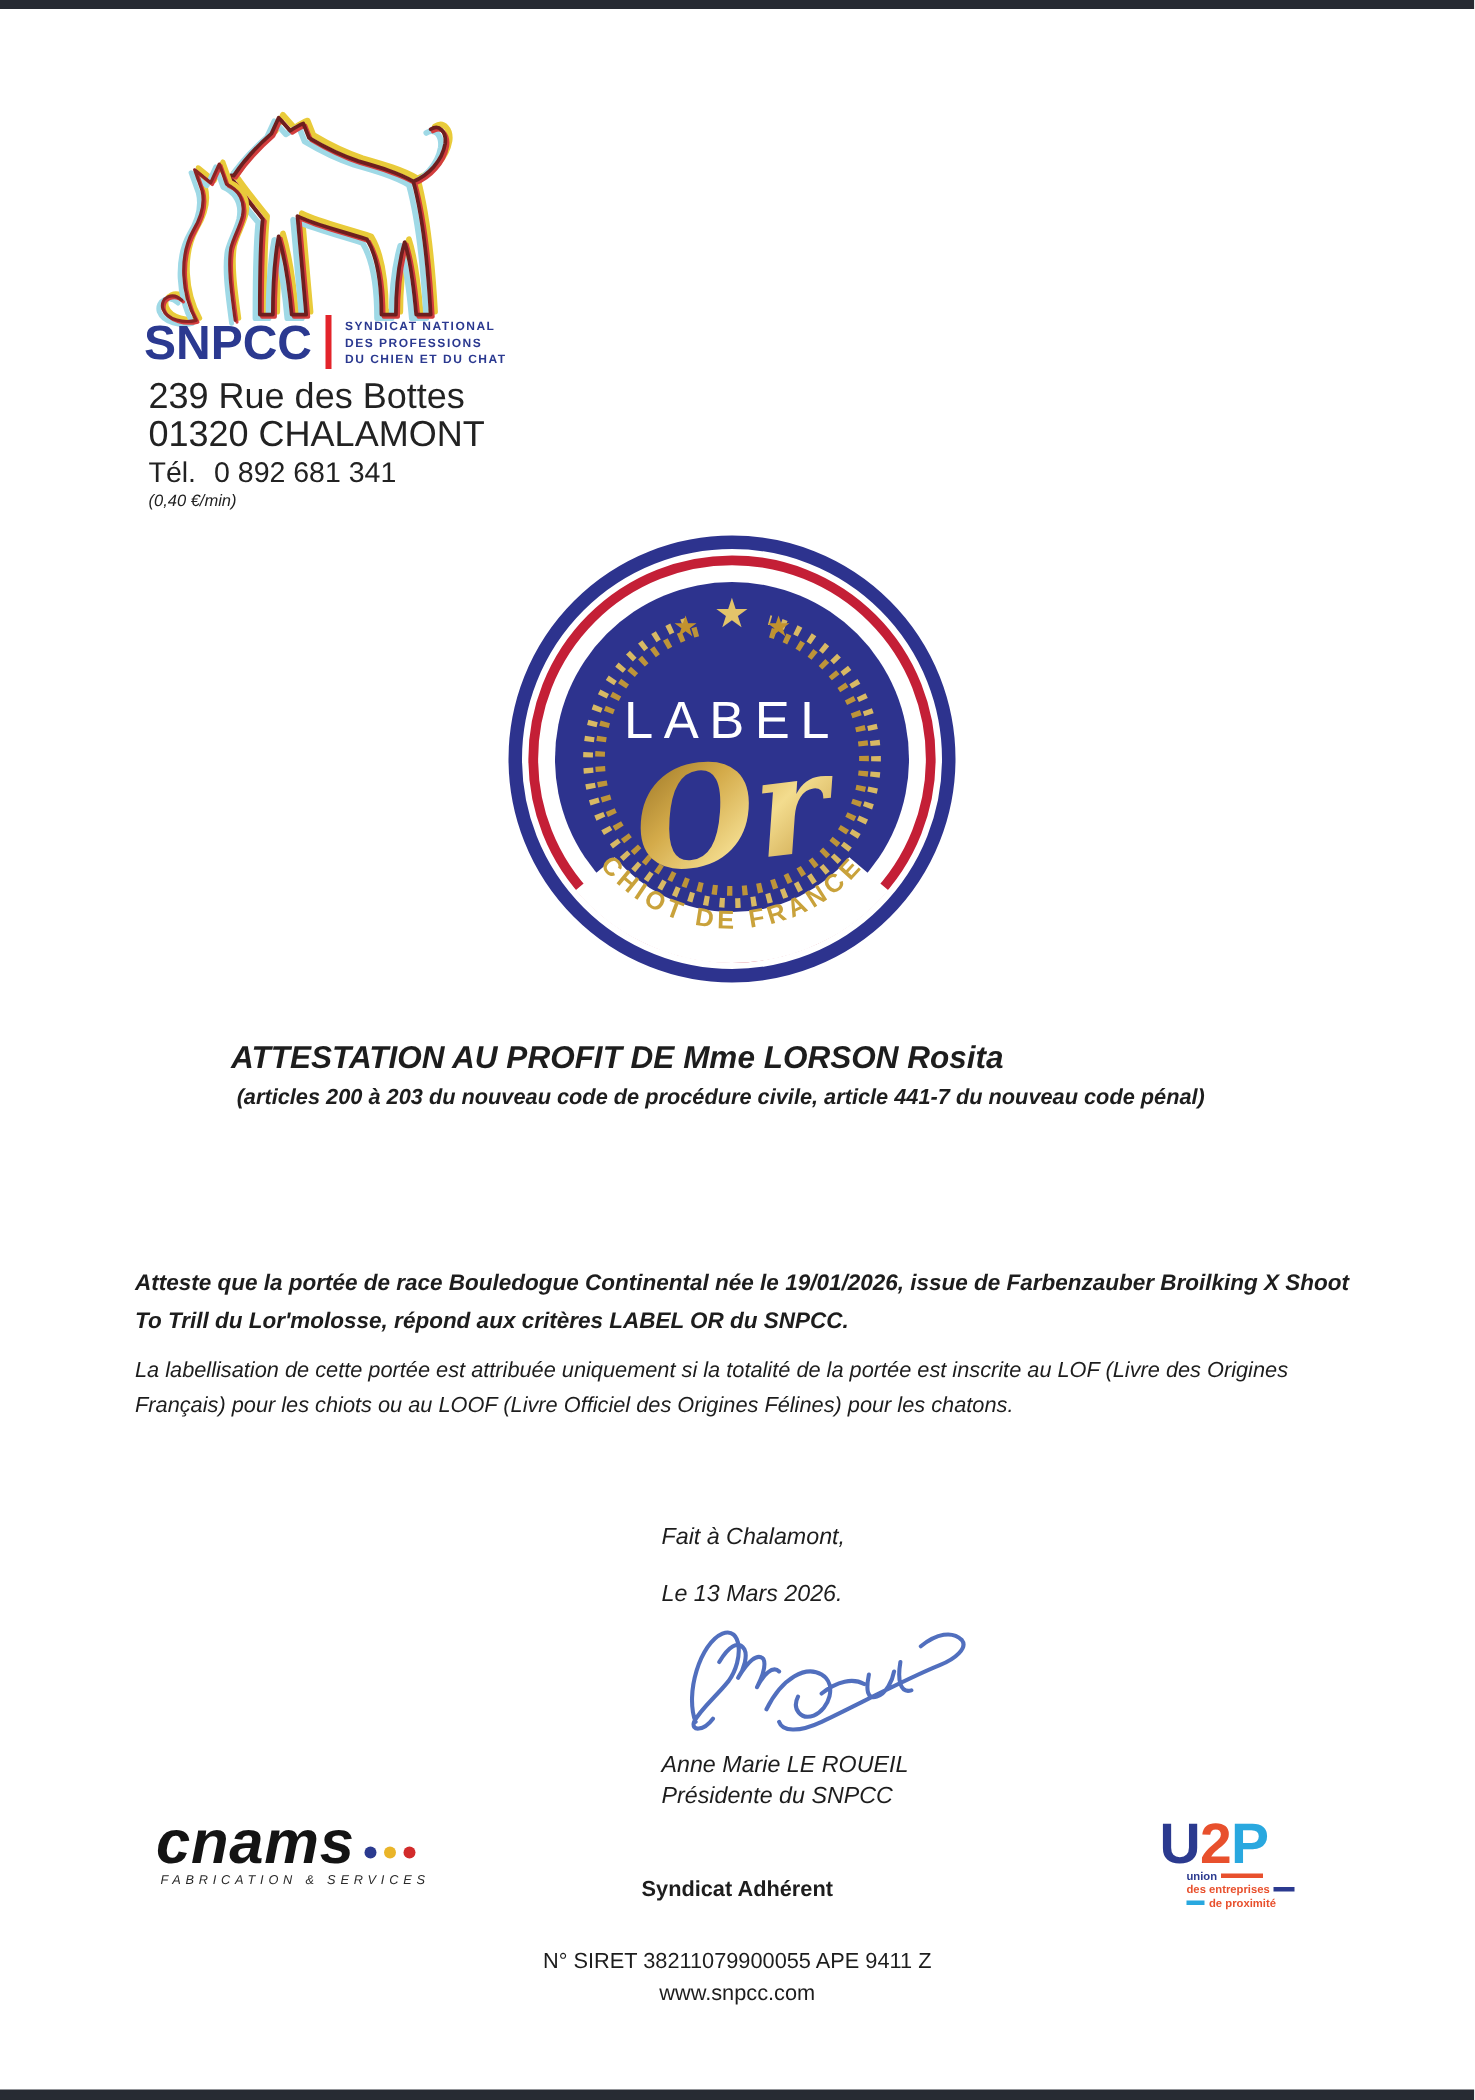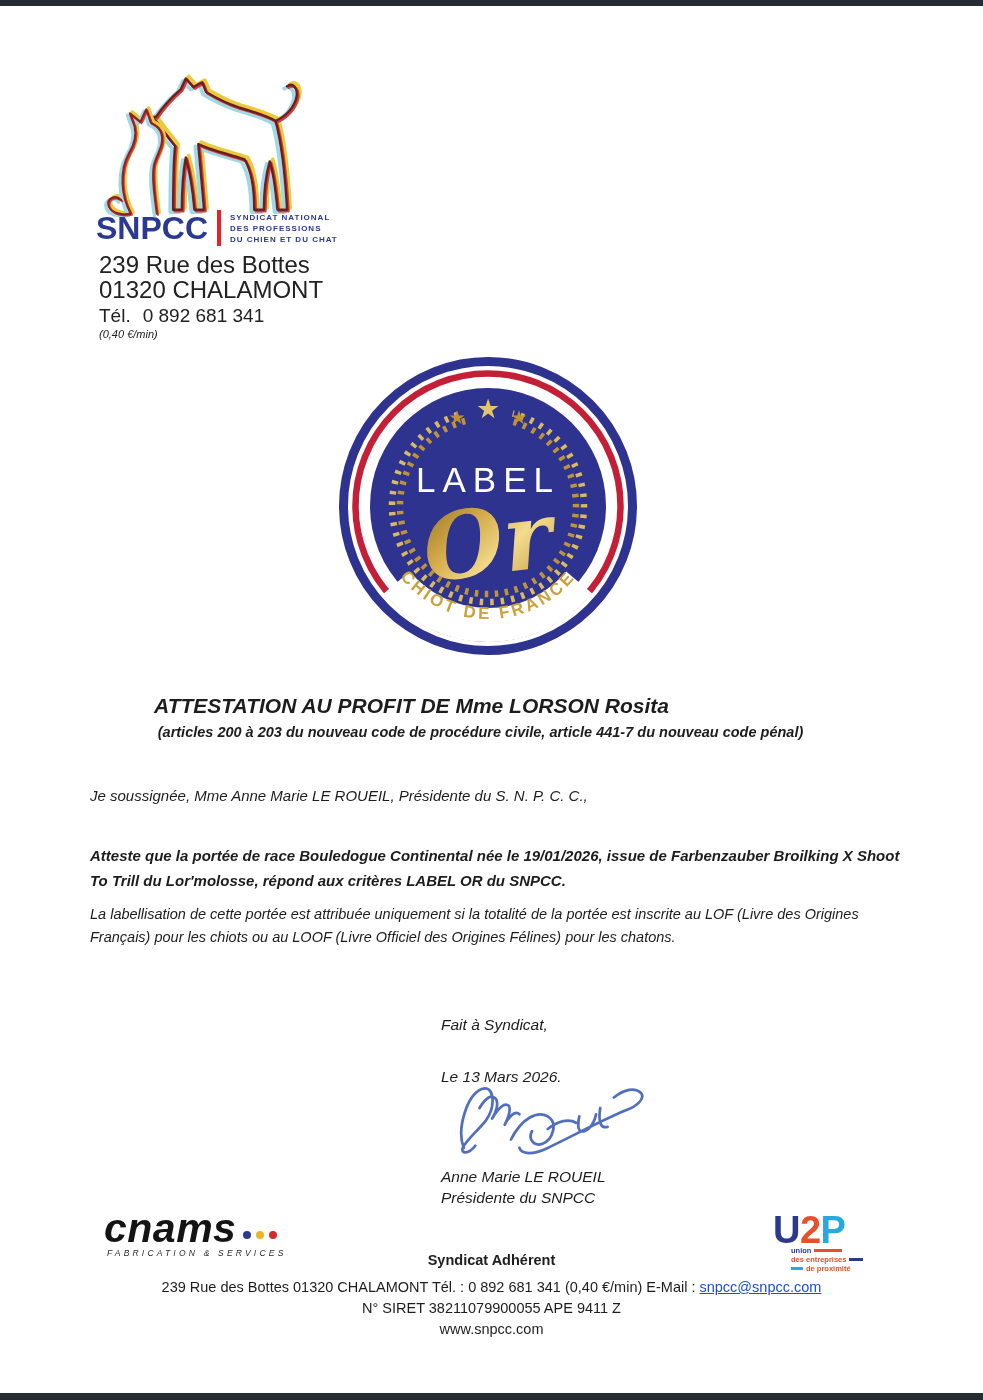--- a/index.html
+++ b/index.html
@@ -26,21 +26,21 @@
   
   #att-title { left:0; top:694px; width:823px; text-align:center; font-size:21px; font-weight:bold; font-style:italic; }
   #att-sub { left:0; top:724px; width:961px; text-align:center; font-size:14.5px; font-weight:bold; font-style:italic; }
   #p-intro { left:90px; top:787px; width:820px; font-size:15px; font-style:italic; }
   #p-statement { left:90px; top:843px; width:822px; font-size:15px; font-weight:bold; font-style:italic; line-height:25px; }
   #p-note { left:90px; top:903px; width:810px; font-size:14.5px; font-style:italic; line-height:23px; }
 
   
   .sig-text { font-size:15.5px; font-style:italic; color:#1d1d1d; }
   #place-line { left:441px; top:1016px; }
-  #date-line  { left:441px; top:1054px;margin-top:14px; }
+  #date-line  { left:441px; top:1054px; }
   #signer-name { left:441px; top:1168px; }
   #signer-title { left:441px; top:1189px; }
 
   
   #cnams-block { left:104px; top:1210px;font-style:italic; }
   #cnams-row { display:flex; align-items:flex-end; }
   #cnams-word { font-size:41px; font-weight:bold; color:#141414; line-height:36px; letter-spacing:0.5px; }
   .cnams-dots { display:flex; gap:5px; margin-left:7px; margin-bottom:7px; }
   .dot { width:8px; height:8px; border-radius:50%; }
   #cnams-sub { font-size:8.5px; letter-spacing:3.2px; color:#2a2a2a; margin-top:2px; margin-left:3px; }
@@ -121,25 +121,24 @@
     <text x="150" y="136" text-anchor="middle" font-size="35" letter-spacing="7" fill="#ffffff" font-family="Liberation Sans, sans-serif">LABEL</text>
     <text x="150" y="218" text-anchor="middle" font-size="92" font-style="italic" font-weight="bold" font-family="DejaVu Serif, serif" fill="url(#goldgrad)" transform="rotate(-7 150 190)">Or</text>
     <path d="M58.8,226.5 A119,119 0 0 0 241.2,226.5" fill="none" stroke="#ffffff" stroke-width="34"></path>
     <text font-size="17" font-weight="bold" letter-spacing="3" fill="#c9a23b" font-family="Liberation Sans, sans-serif">
       <textPath href="#bandPath" startOffset="50%" text-anchor="middle">CHIOT DE FRANCE</textPath>
     </text>
   </svg>
 
   <div class="abs" id="att-title">ATTESTATION AU PROFIT DE Mme LORSON Rosita</div>
   <div class="abs" id="att-sub">(articles 200 à 203 du nouveau code de procédure civile, article 441-7 du nouveau code pénal)</div>
-  <div class="abs" id="p-intro">Je soussignée, Mme Anne Marie LE ROUEIL, Présidente du S. N. P. C. C.,</div>
   <div class="abs" id="p-statement">Atteste que la portée de race Bouledogue Continental née le 19/01/2026, issue de Farbenzauber Broilking X Shoot To Trill du Lor'molosse, répond aux critères LABEL OR du SNPCC.</div>
   <div class="abs" id="p-note">La labellisation de cette portée est attribuée uniquement si la totalité de la portée est inscrite au LOF (Livre des Origines Français) pour les chiots ou au LOOF (Livre Officiel des Origines Félines) pour les chatons.</div>
 
-  <div class="abs sig-text" id="place-line">Fait à Syndicat,</div>
+  <div class="abs sig-text" id="place-line">Fait à Chalamont,</div>
   <div class="abs sig-text" id="date-line">Le 13 Mars 2026.</div>
 
   <svg class="abs" style="left:448px; top:1066px;" width="210" height="105" viewBox="0 0 200 100">
     <path fill="none" stroke="#4263b8" stroke-width="2.6" stroke-linecap="round" stroke-linejoin="round" opacity="0.92" d="M15,78 C8,60 18,28 32,22 C44,17 46,38 36,52 C28,62 18,70 14,78 C12,84 20,84 26,76
          M30,40 C36,30 42,26 46,32 C48,36 46,44 42,50 C48,40 54,34 58,38 C60,42 57,50 54,56 C58,48 64,42 68,46
          M60,70 C70,50 85,42 95,48 C105,54 100,70 90,74 C82,77 76,70 80,62
          M95,60 C105,52 115,50 122,54
          M125,48 C123,58 124,64 130,62 C136,60 140,52 141,46
          M145,40 C143,52 145,60 152,58
          M158,30 C168,22 178,20 184,26 C188,31 180,38 170,42 C150,50 120,66 95,78 C80,85 70,84 68,78"></path>
@@ -173,19 +172,16 @@
     <div class="u2p-line">
       <span style="color:#e8502d;">des entreprises</span>
       <span class="u2p-hbar" style="width:14px; background:#2b3a8f;"></span>
     </div>
     <div class="u2p-line">
       <span class="u2p-hbar" style="width:12px; background:#29a8df;"></span>
       <span style="color:#e8502d;">de proximité</span>
     </div>
   </div>
 
-  <div class="abs" id="contact-line">
-    <span>239 Rue des Bottes 01320 CHALAMONT Tél. : 0 892 681 341 (0,40 €/min) E-Mail : </span><a id="email-link" href="#">snpcc@snpcc.com</a>
-  </div>
   <div class="abs" id="siret-line">N° SIRET 38211079900055 APE 9411 Z</div>
   <div class="abs" id="website-line">www.snpcc.com</div>
 
 </div>
 
 </body></html>

